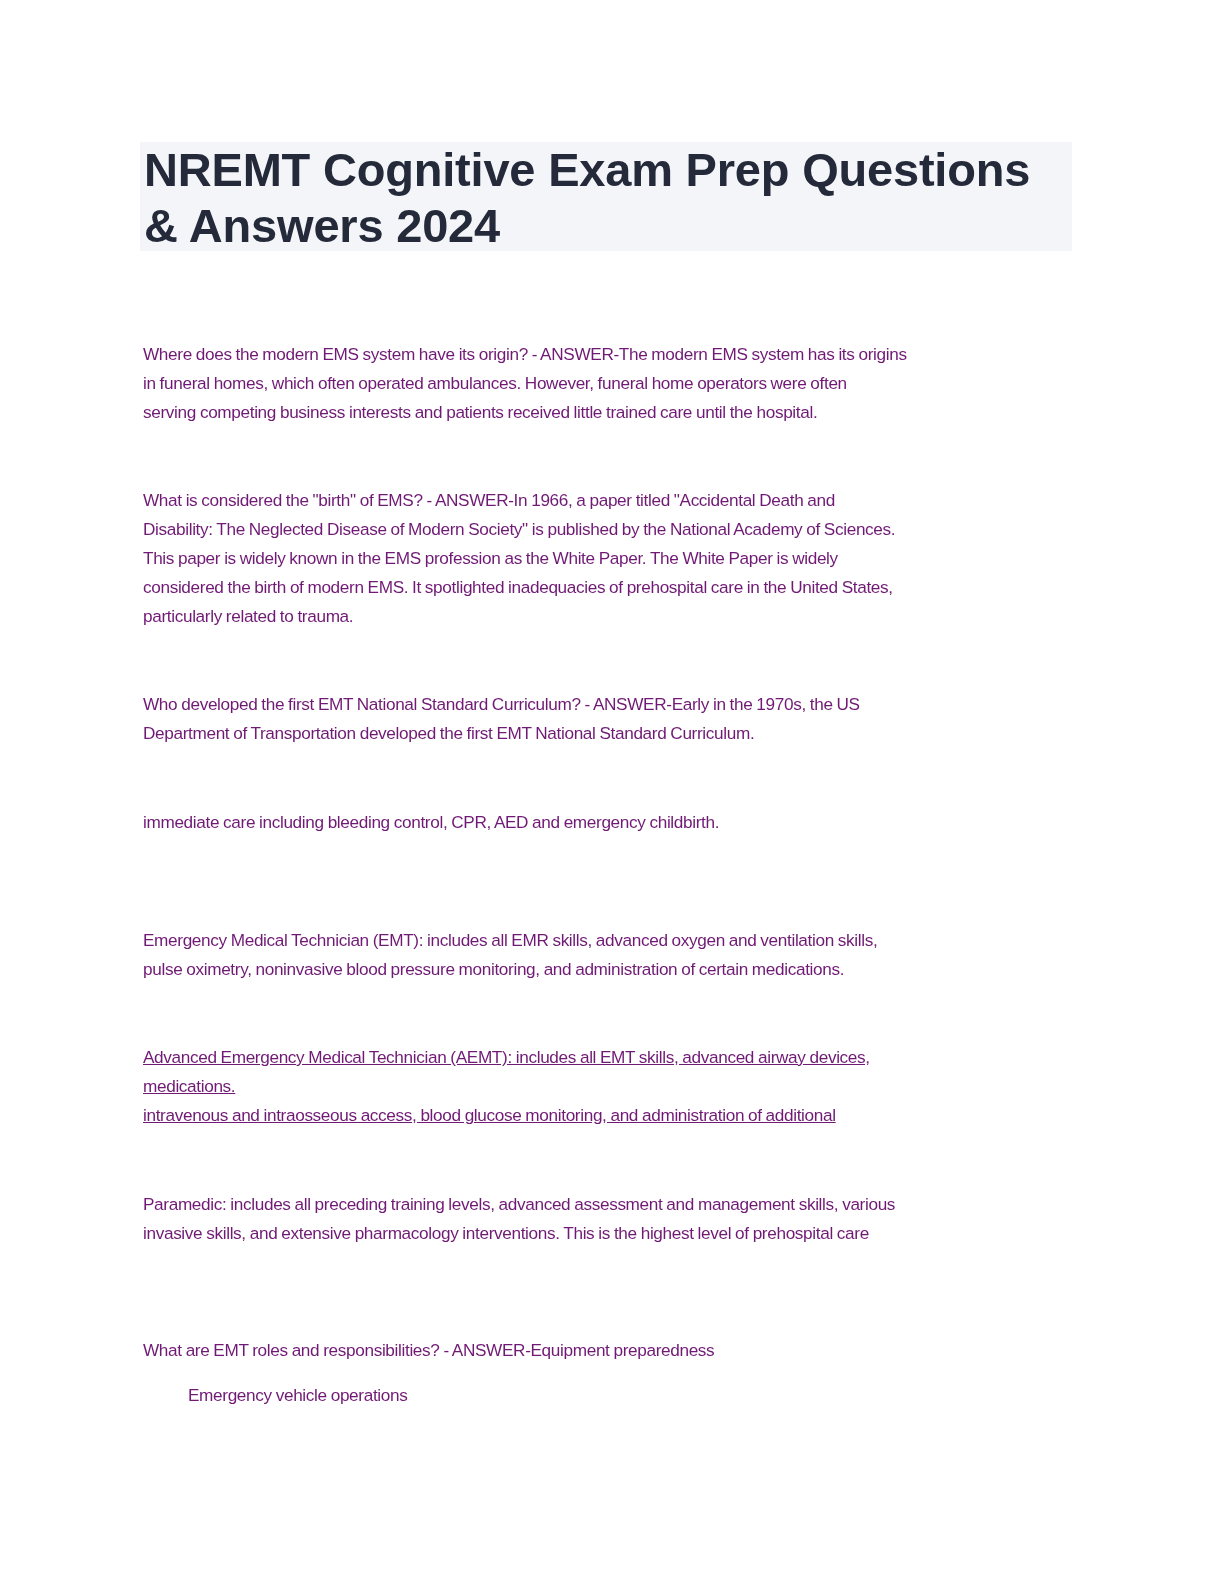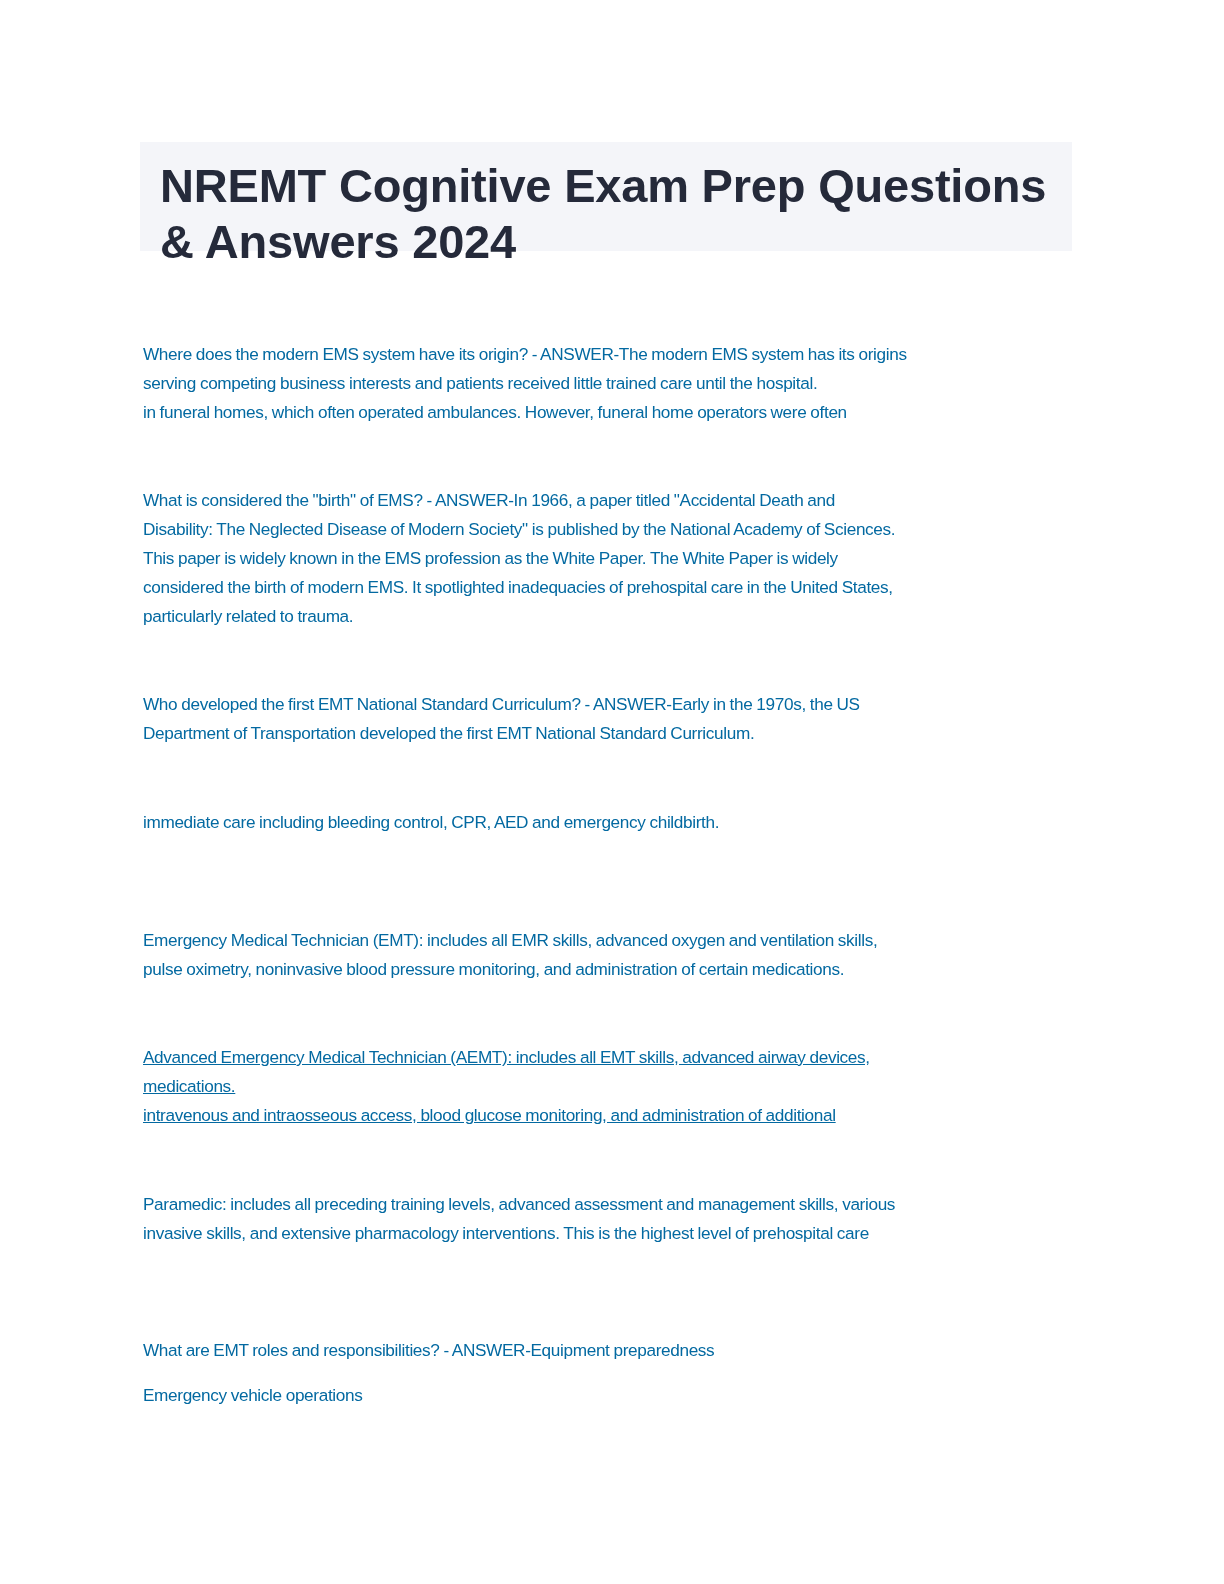--- a/index.html
+++ b/index.html
@@ -20,60 +20,60 @@
       left: 140px;
       top: 142px;
       width: 932px;
       height: 109px;
       background: #f4f5f9;
     }
     .title {
       position: absolute;
       left: 4px;
       top: 0px;
-      margin: 16px;
+      margin: 0;
       font-family: "Liberation Sans", sans-serif;
       font-weight: bold;
       font-size: 47px;
       line-height: 56px;
       color: #252a3a;
       letter-spacing: -0.2px;
       white-space: nowrap;
     }
     .para {
       position: absolute;
       left: 143px;
       width: 940px;
       margin: 0;
       font-family: "Liberation Sans", sans-serif;
       font-size: 17.2px;
       line-height: 29px;
-      color: #0369a1;
+      color: #701a75;
       letter-spacing: -0.35px;
       word-spacing: -0.5px;
     }
     .line {
       display: block;
       white-space: nowrap;
     }
   </style>
 </head>
 <body>
 
 <div class="title-block">
   <h1 class="title">
     <span class="line">NREMT Cognitive Exam Prep Questions</span>
     <span class="line">&amp; Answers 2024</span>
   </h1>
 </div>
 
 <p class="para" style="top:340px;">
   <span class="line">Where does the modern EMS system have its origin? - ANSWER-The modern EMS system has its origins</span>
+  <span class="line">in funeral homes, which often operated ambulances. However, funeral home operators were often</span>
   <span class="line">serving competing business interests and patients received little trained care until the hospital.</span>
-  <span class="line">in funeral homes, which often operated ambulances. However, funeral home operators were often</span>
 </p>
 
 <p class="para" style="top:486px;">
   <span class="line">What is considered the "birth" of EMS? - ANSWER-In 1966, a paper titled "Accidental Death and</span>
   <span class="line">Disability: The Neglected Disease of Modern Society" is published by the National Academy of Sciences.</span>
   <span class="line">This paper is widely known in the EMS profession as the White Paper. The White Paper is widely</span>
   <span class="line">considered the birth of modern EMS. It spotlighted inadequacies of prehospital care in the United States,</span>
   <span class="line">particularly related to trauma.</span>
 </p>
 
@@ -99,15 +99,15 @@
 
 <p class="para" style="top:1190px;">
   <span class="line">Paramedic: includes all preceding training levels, advanced assessment and management skills, various</span>
   <span class="line">invasive skills, and extensive pharmacology interventions. This is the highest level of prehospital care</span>
 </p>
 
 <p class="para" style="top:1336px;">
   <span class="line">What are EMT roles and responsibilities? - ANSWER-Equipment preparedness</span>
 </p>
 
-<p class="para" style="top:1381px;">
+<p class="para" style="top:1381px;margin-left:45px;">
   <span class="line">Emergency vehicle operations</span>
 </p>
 
 </body></html>

